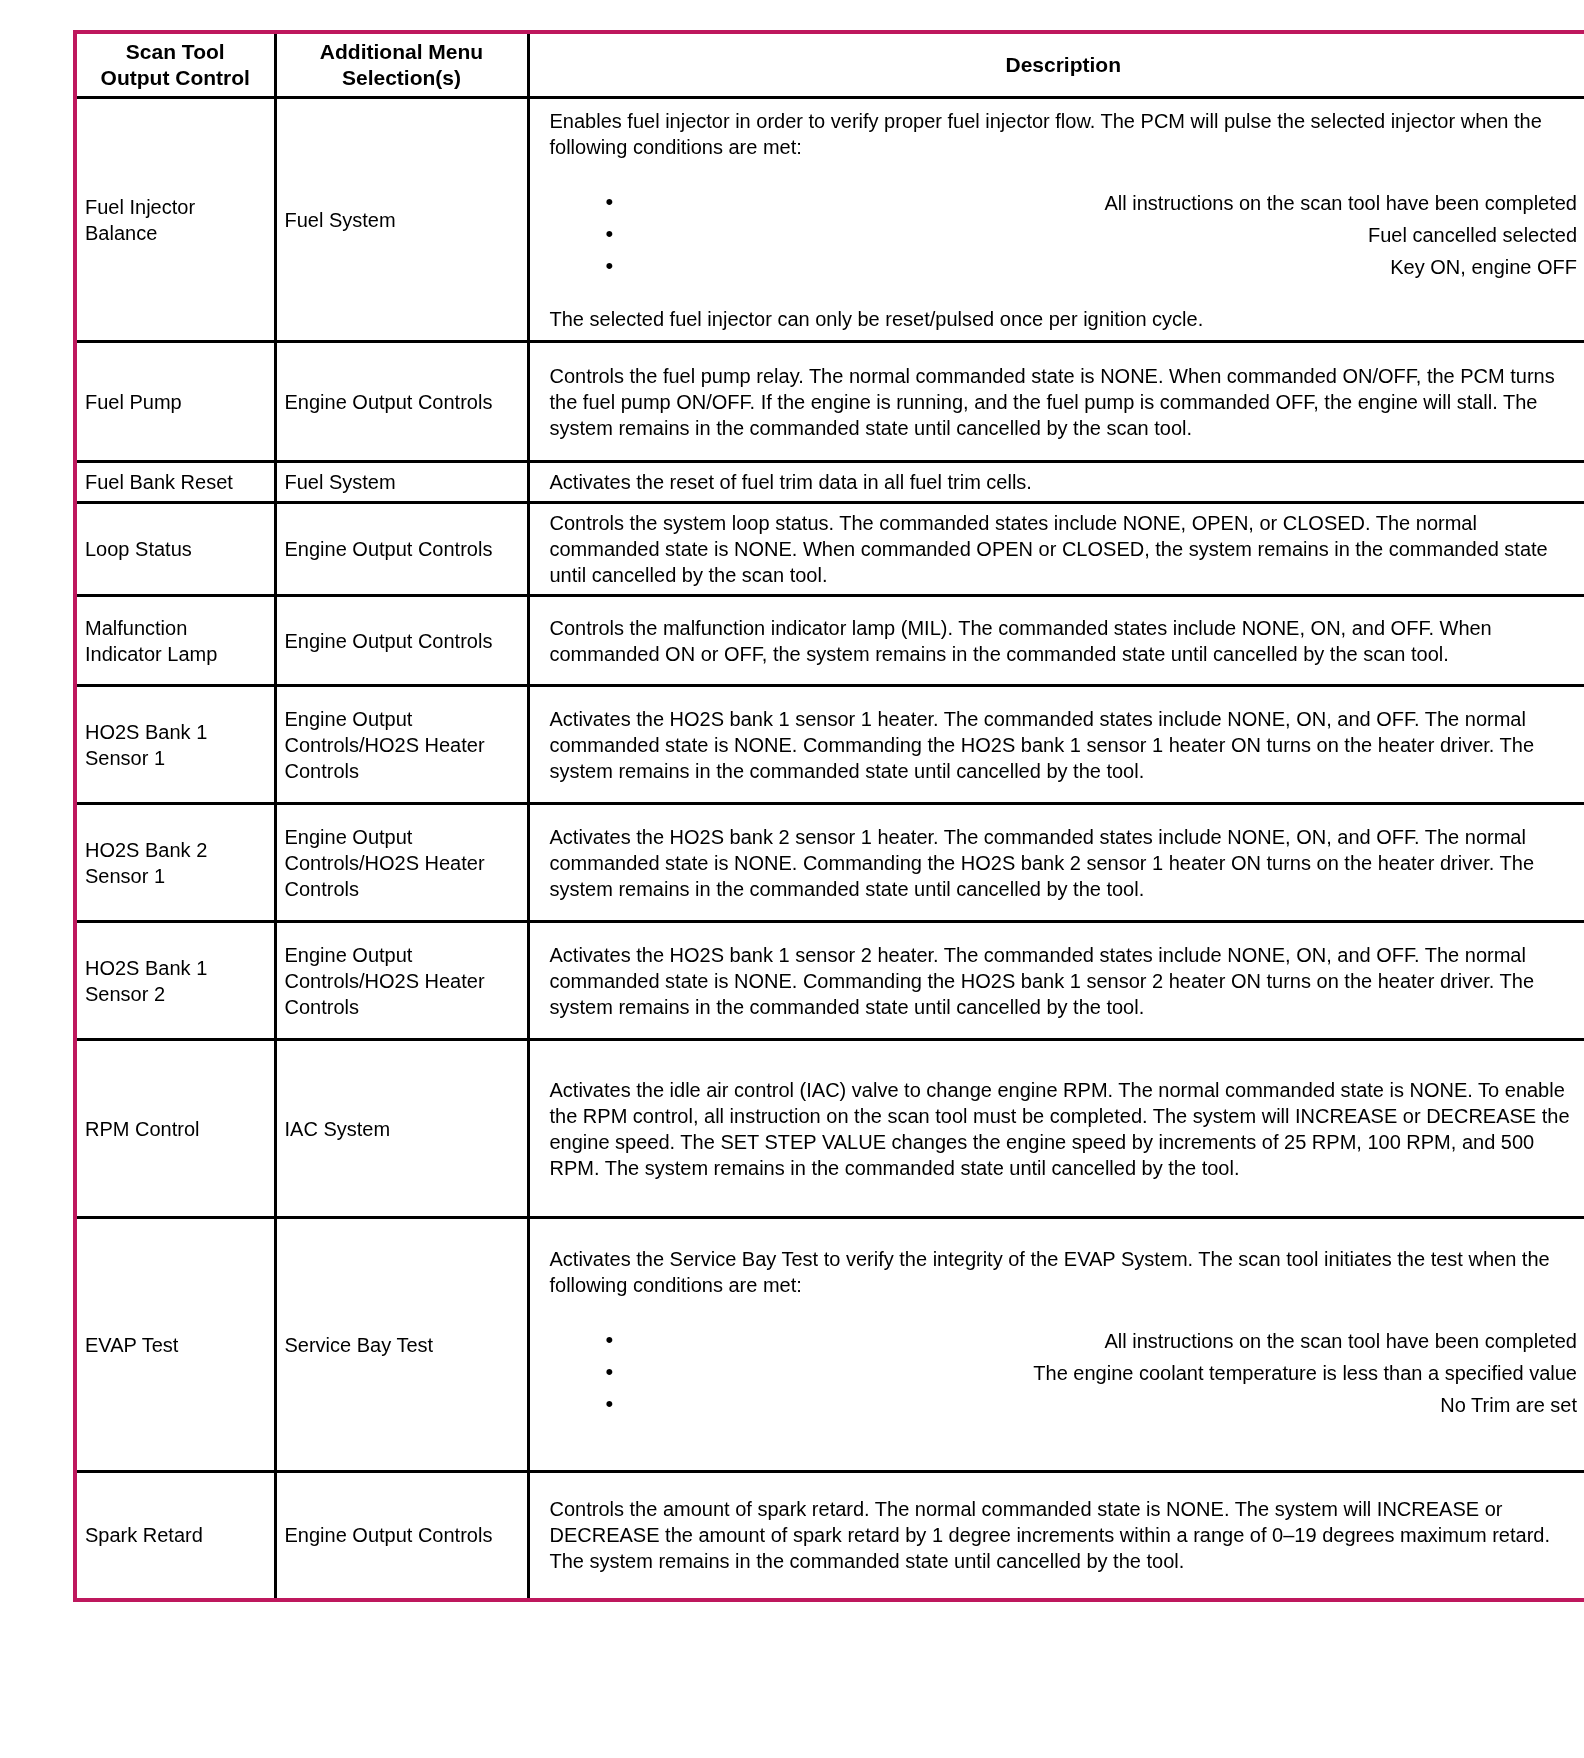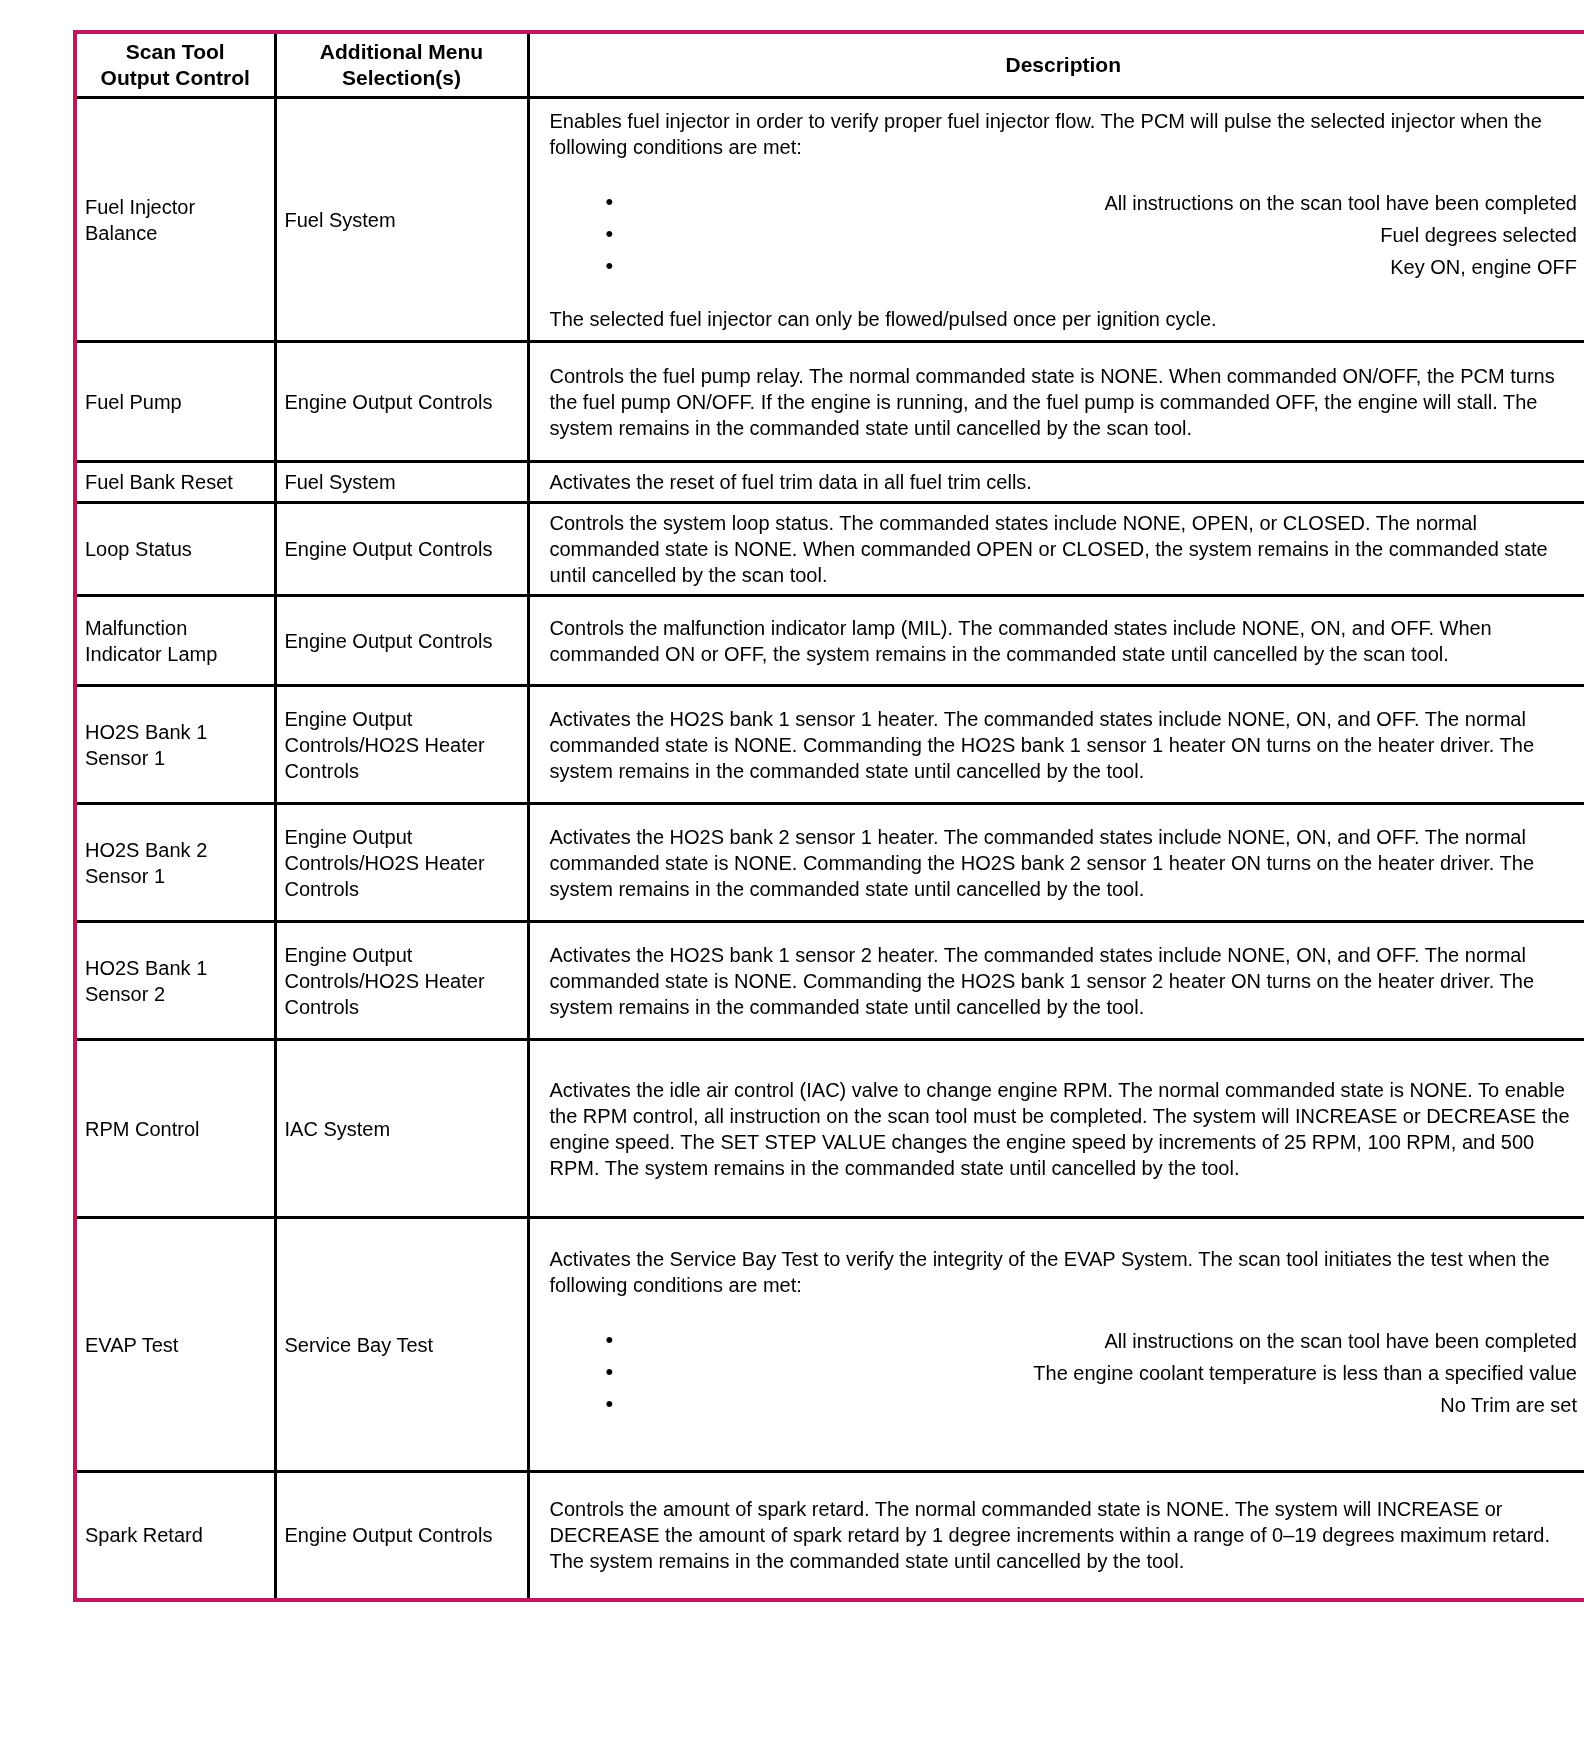--- a/index.html
+++ b/index.html
@@ -86,24 +86,24 @@
       </tr>
     </thead>
     <tbody>
         <tr class="row-0">
           <td class="col-control">Fuel Injector Balance</td>
           <td class="col-menu">Fuel System</td>
           <td class="col-desc">
             <p>Enables fuel injector in order to verify proper fuel injector flow. The PCM will pulse the selected injector when the following conditions are met:</p>
             <ul>
               <li>All instructions on the scan tool have been completed</li>
-              <li>Fuel degrees selected</li>
+              <li>Fuel cancelled selected</li>
               <li>Key ON, engine OFF</li>
             </ul>
-            <p>The selected fuel injector can only be flowed/pulsed once per ignition cycle.</p>
+            <p>The selected fuel injector can only be reset/pulsed once per ignition cycle.</p>
           </td>
         </tr>
         <tr class="row-1">
           <td class="col-control">Fuel Pump</td>
           <td class="col-menu">Engine Output Controls</td>
           <td class="col-desc">
             <p>Controls the fuel pump relay. The normal commanded state is NONE. When commanded ON/OFF, the PCM turns the fuel pump ON/OFF. If the engine is running, and the fuel pump is commanded OFF, the engine will stall. The system remains in the commanded state until cancelled by the scan tool.</p>
           </td>
         </tr>
         <tr class="row-2">

